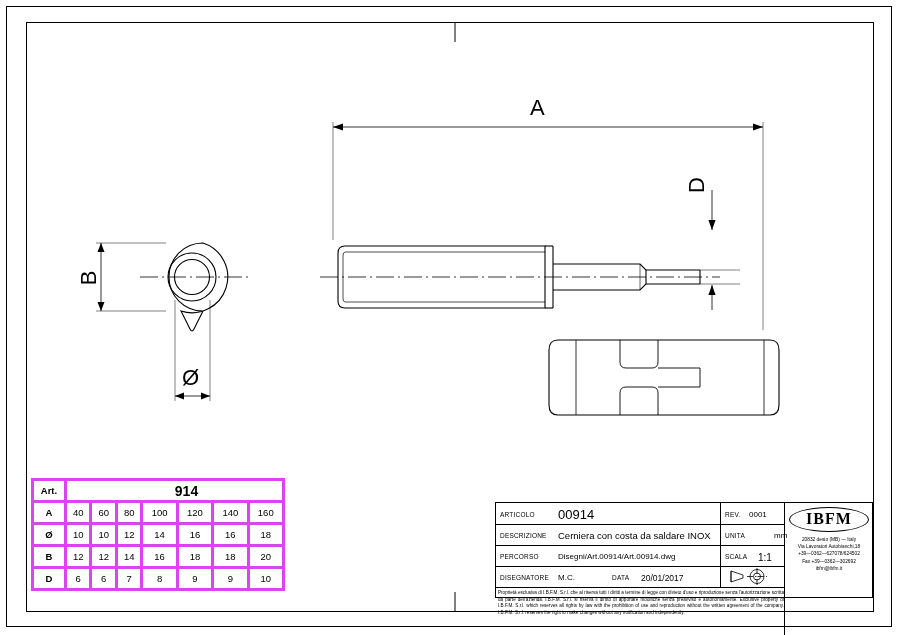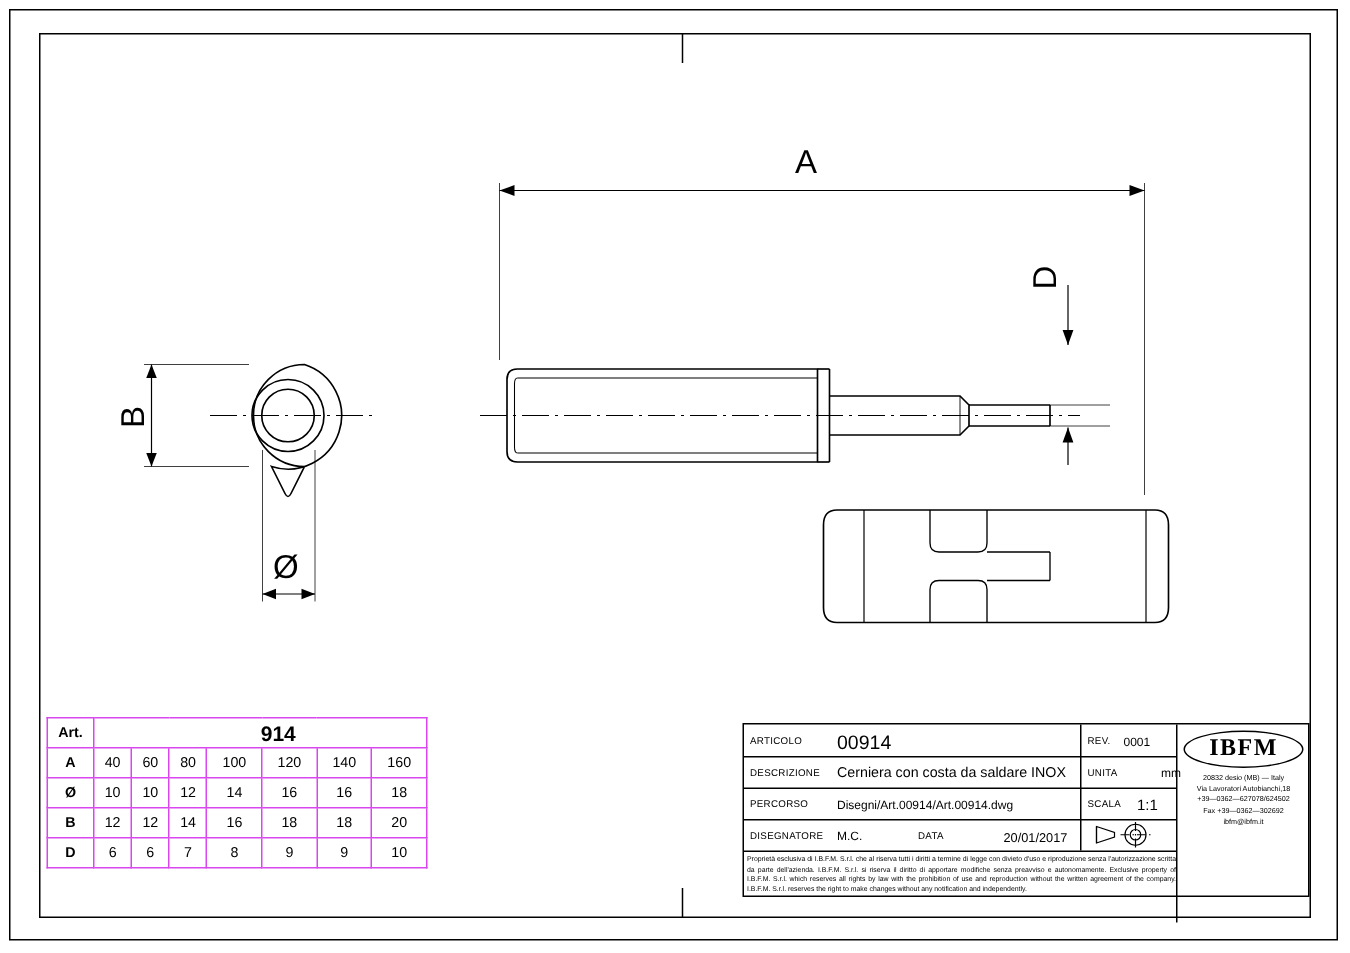--- a/index.html
+++ b/index.html
@@ -42,42 +42,42 @@
   #parts-table {
     position: absolute;
     left: 31px;
     top: 478px;
     width: 254px;
     border-collapse: collapse;
     font-size: 9.5px;
     font-family: "Liberation Sans", sans-serif;
   }
   #parts-table td {
-    border: 1px solid #d946ef;
+    border: 3px solid #d946ef;
     height: 19px;
     text-align: center;
     vertical-align: middle;
     padding: 0;
   }
   #parts-table td.rowhdr {
     width: 30px;
     font-weight: bold;
   }
   #parts-table td.artname {
     font-weight: bold;
     font-size: 14px;
     padding-left: 24px;
   }
   
   #title-block {
     position: absolute;
     left: 495px;
-    top: 482px;
+    top: 502px;
     width: 378px;
-    height: 116px;
+    height: 96px;
     border: 1px solid #000;
     box-sizing: border-box;
     font-size: 7.5px;
   }
   .tb-lbl {
     position: absolute;
     font-size: 6.5px;
     letter-spacing: .2px;
     color: #000;
   }
@@ -308,21 +308,21 @@
     <div class="tb-val small" style="left:262px; top:28px; font-size:8px;padding-left:16px;">mm</div>
 
     <div class="tb-lbl" style="left:4px; top:50px;">PERCORSO</div>
     <div class="tb-val small" style="left:62px; top:49px; font-size:8px;">Disegni/Art.00914/Art.00914.dwg</div>
     <div class="tb-lbl" style="left:229px; top:50px;">SCALA</div>
     <div class="tb-val small" style="left:262px; top:49px; font-size:10px;">1:1</div>
 
     <div class="tb-lbl" style="left:4px; top:71px;">DISEGNATORE</div>
     <div class="tb-val small" style="left:62px; top:70px; font-size:8px;">M.C.</div>
     <div class="tb-lbl" style="left:116px; top:71px;">DATA</div>
-    <div class="tb-val small" style="left:145px; top:70px; font-size:8.5px;margin-left:28px;">20/01/2017</div>
+    <div class="tb-val small" style="left:145px; top:70px; font-size:8.5px;">20/01/2017</div>
 
     <svg style="position:absolute; left:229px; top:64px;" width="58" height="19">
       <g stroke="#000" fill="none" stroke-width="0.8">
         <path d="M 6 4 L 18 8 L 18 11 L 6 15 Z"></path>
         <line x1="6" y1="4" x2="6" y2="15"></line>
         <circle cx="32" cy="9.5" r="7"></circle>
         <circle cx="32" cy="9.5" r="3.5"></circle>
         <line x1="22" y1="9.5" x2="42" y2="9.5" stroke-dasharray="6,2,1,2"></line>
         <line x1="32" y1="1" x2="32" y2="18" stroke-dasharray="6,2,1,2"></line>
       </g>

